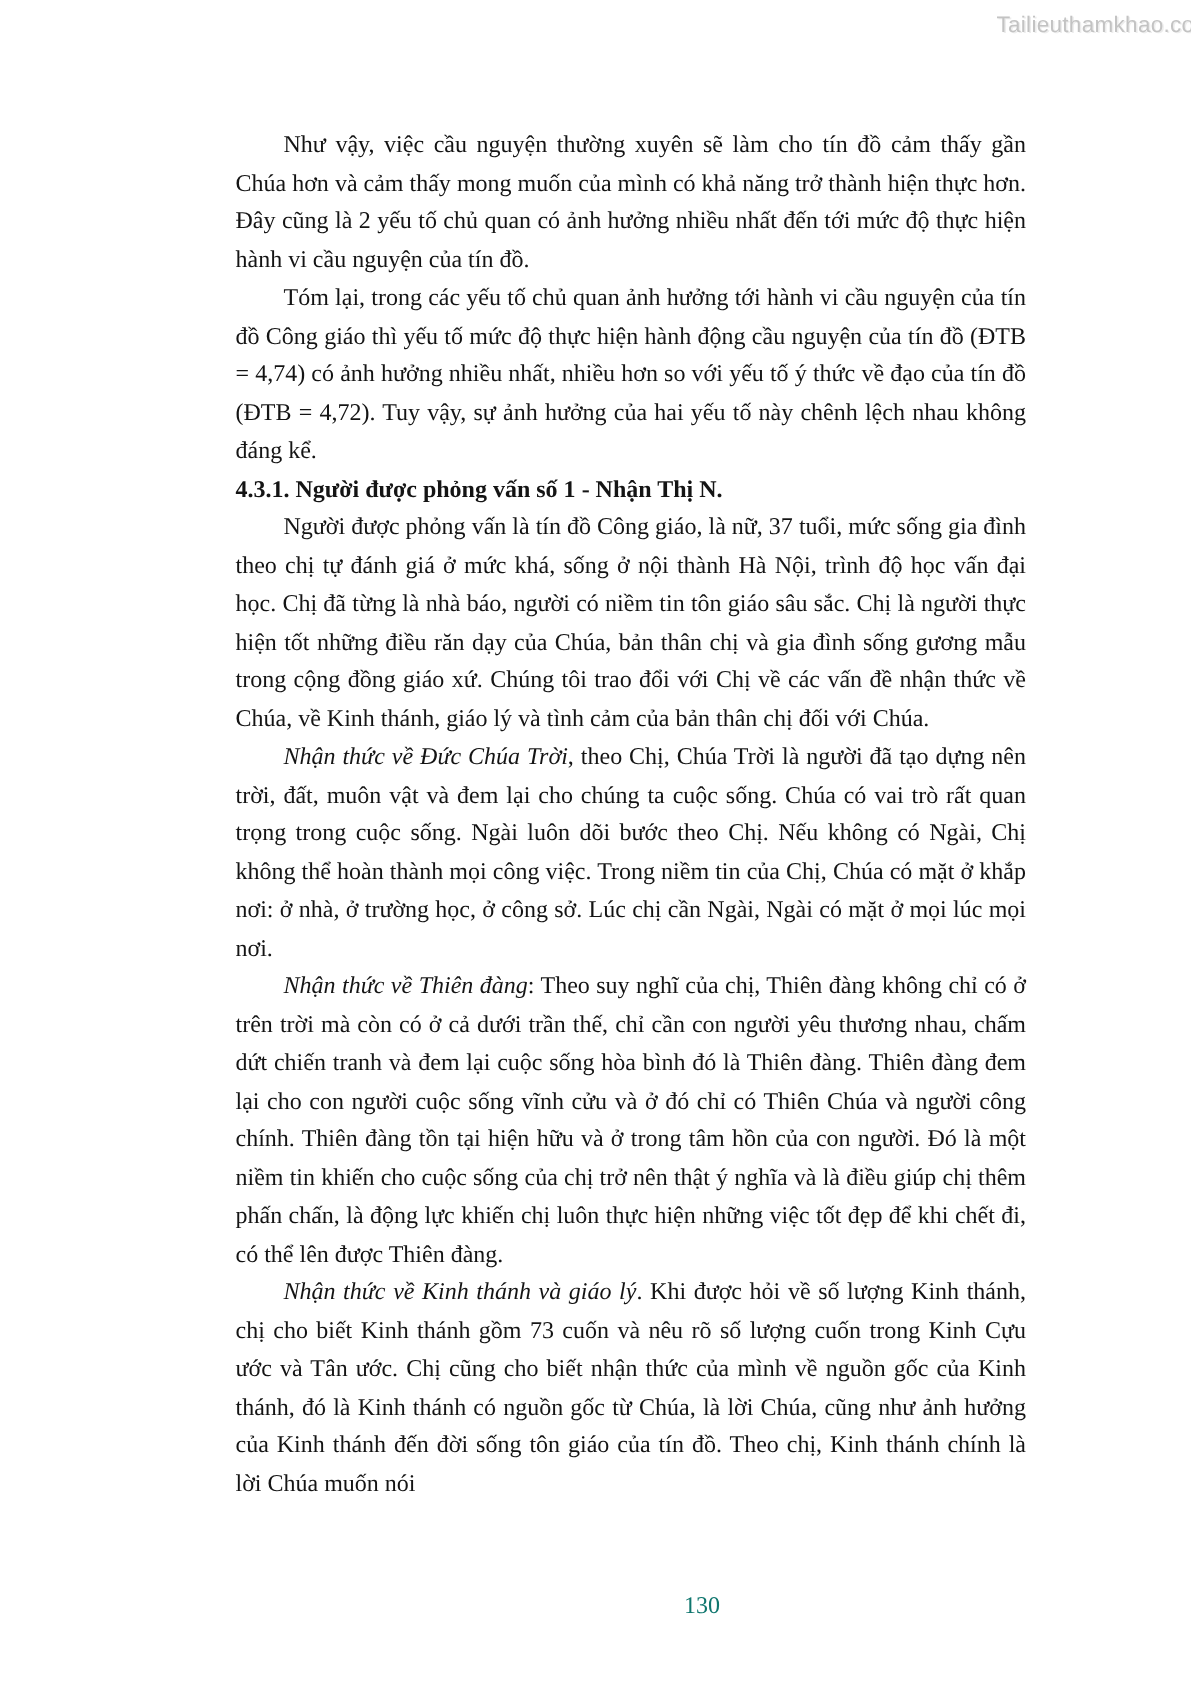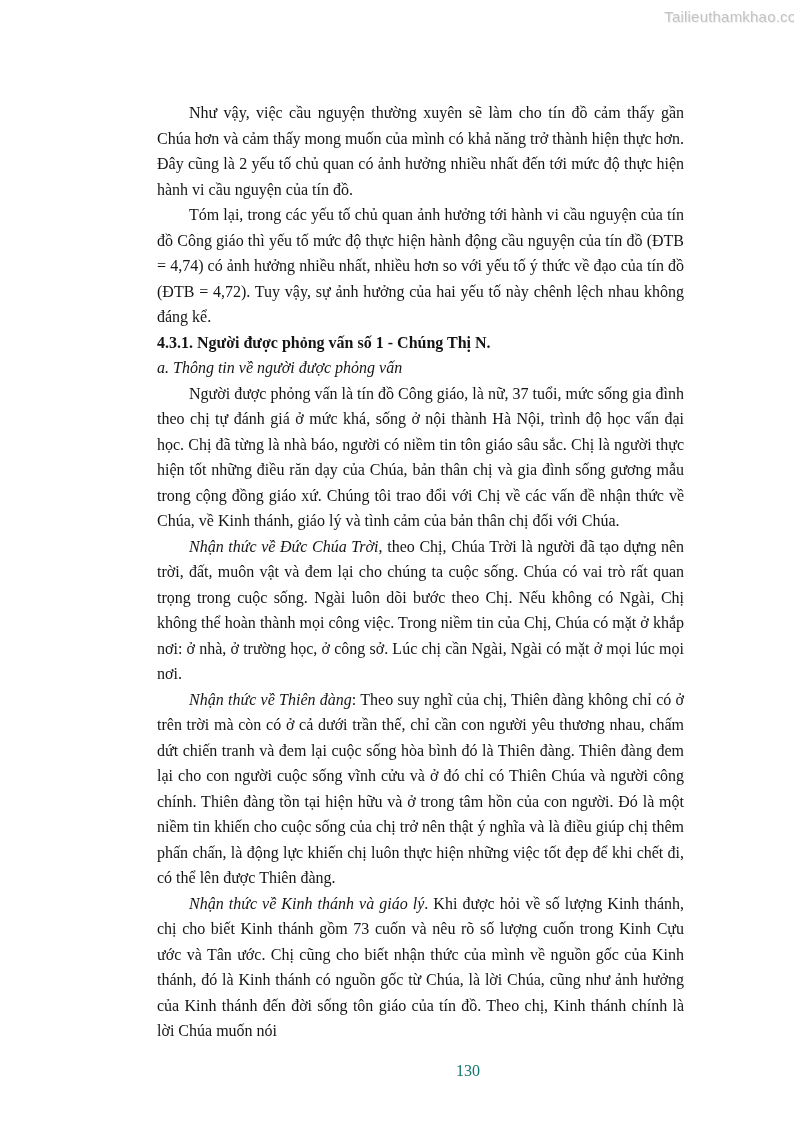--- a/index.html
+++ b/index.html
@@ -16,21 +16,21 @@
     position:absolute;
     top:8px;right:7px;
     font-family:"Liberation Sans","DejaVu Sans",sans-serif;
     font-size:15px;
     color:#c3c3c3;
     text-shadow:1px 1px 0 #ededed;
     letter-spacing:0.2px;
   }
   .content{
     position:absolute;
-    top:100px;left:135px;
+    top:84px;left:135px;
     width:527px;
     font-size:16px;
     line-height:25.5px;
   }
   .para{margin:0;text-align:justify;}
   .para.indent{text-indent:32px;}
   .para.h-bold{font-weight:bold;text-align:left;}
   .para.h-italic{font-style:italic;text-align:left;}
   .seg-normal{font-style:normal;font-weight:normal;}
   .seg-italic{font-style:italic;}
@@ -46,22 +46,21 @@
 </style>
 </head>
 <body>
 
 <div class="page">
   <div class="watermark">Tailieuthamkhao.com</div>
 
   <div class="content" id="content">
       <p class="para body indent"><span class="seg-normal">Như vậy, việc cầu nguyện thường xuyên sẽ làm cho tín đồ cảm thấy gần Chúa hơn và cảm thấy mong muốn của mình có khả năng trở thành hiện thực hơn. Đây cũng là 2 yếu tố chủ quan có ảnh hưởng nhiều nhất đến tới mức độ thực hiện hành vi cầu nguyện của tín đồ.</span></p>
       <p class="para body indent"><span class="seg-normal">Tóm lại, trong các yếu tố chủ quan ảnh hưởng tới hành vi cầu nguyện của tín đồ Công giáo thì yếu tố mức độ thực hiện hành động cầu nguyện của tín đồ (ĐTB = 4,74) có ảnh hưởng nhiều nhất, nhiều hơn so với yếu tố ý thức về đạo của tín đồ (ĐTB = 4,72). Tuy vậy, sự ảnh hưởng của hai yếu tố này chênh lệch nhau không đáng kể.</span></p>
-      <p class="para h-bold"><span class="seg-bold-italic">4.3.1. Người được phỏng vấn số 1</span><span class="seg-bold"> - Chúng Thị N.</span></p>
-      <p class="para h-italic"><span class="seg-italic">a. Thông tin về người được phỏng vấn</span></p>
+      <p class="para h-bold"><span class="seg-bold-italic">4.3.1. Người được phỏng vấn số 1</span><span class="seg-bold"> - Nhận Thị N.</span></p>
       <p class="para body indent"><span class="seg-normal">Người được phỏng vấn là tín đồ Công giáo, là nữ, 37 tuổi, mức sống gia đình theo chị tự đánh giá ở mức khá, sống ở nội thành Hà Nội, trình độ học vấn đại học. Chị đã từng là nhà báo, người có niềm tin tôn giáo sâu sắc. Chị là người thực hiện tốt những điều răn dạy của Chúa, bản thân chị và gia đình sống gương mẫu trong cộng đồng giáo xứ. Chúng tôi trao đổi với Chị về các vấn đề nhận thức về Chúa, về Kinh thánh, giáo lý và tình cảm của bản thân chị đối với Chúa.</span></p>
       <p class="para body indent"><span class="seg-italic">Nhận thức về Đức Chúa Trời</span><span class="seg-normal">, theo Chị, Chúa Trời là người đã tạo dựng nên trời, đất, muôn vật và đem lại cho chúng ta cuộc sống. Chúa có vai trò rất quan trọng trong cuộc sống. Ngài luôn dõi bước theo Chị. Nếu không có Ngài, Chị không thể hoàn thành mọi công việc. Trong niềm tin của Chị, Chúa có mặt ở khắp nơi: ở nhà, ở trường học, ở công sở. Lúc chị cần Ngài, Ngài có mặt ở mọi lúc mọi nơi.</span></p>
       <p class="para body indent"><span class="seg-italic">Nhận thức về Thiên đàng</span><span class="seg-normal">: Theo suy nghĩ của chị, Thiên đàng không chỉ có ở trên trời mà còn có ở cả dưới trần thế, chỉ cần con người yêu thương nhau, chấm dứt chiến tranh và đem lại cuộc sống hòa bình đó là Thiên đàng. Thiên đàng đem lại cho con người cuộc sống vĩnh cửu và ở đó chỉ có Thiên Chúa và người công chính. Thiên đàng tồn tại hiện hữu và ở trong tâm hồn của con người. Đó là một niềm tin khiến cho cuộc sống của chị trở nên thật ý nghĩa và là điều giúp chị thêm phấn chấn, là động lực khiến chị luôn thực hiện những việc tốt đẹp để khi chết đi, có thể lên được Thiên đàng.</span></p>
       <p class="para body indent"><span class="seg-italic">Nhận thức về Kinh thánh và giáo lý</span><span class="seg-normal">. Khi được hỏi về số lượng Kinh thánh, chị cho biết Kinh thánh gồm 73 cuốn và nêu rõ số lượng cuốn trong Kinh Cựu ước và Tân ước. Chị cũng cho biết nhận thức của mình về nguồn gốc của Kinh thánh, đó là Kinh thánh có nguồn gốc từ Chúa, là lời Chúa, cũng như ảnh hưởng của Kinh thánh đến đời sống tôn giáo của tín đồ. Theo chị, Kinh thánh chính là lời Chúa muốn nói</span></p>
     </div>
 
   <div class="footer">130</div>
 </div>
 
 </body></html>

